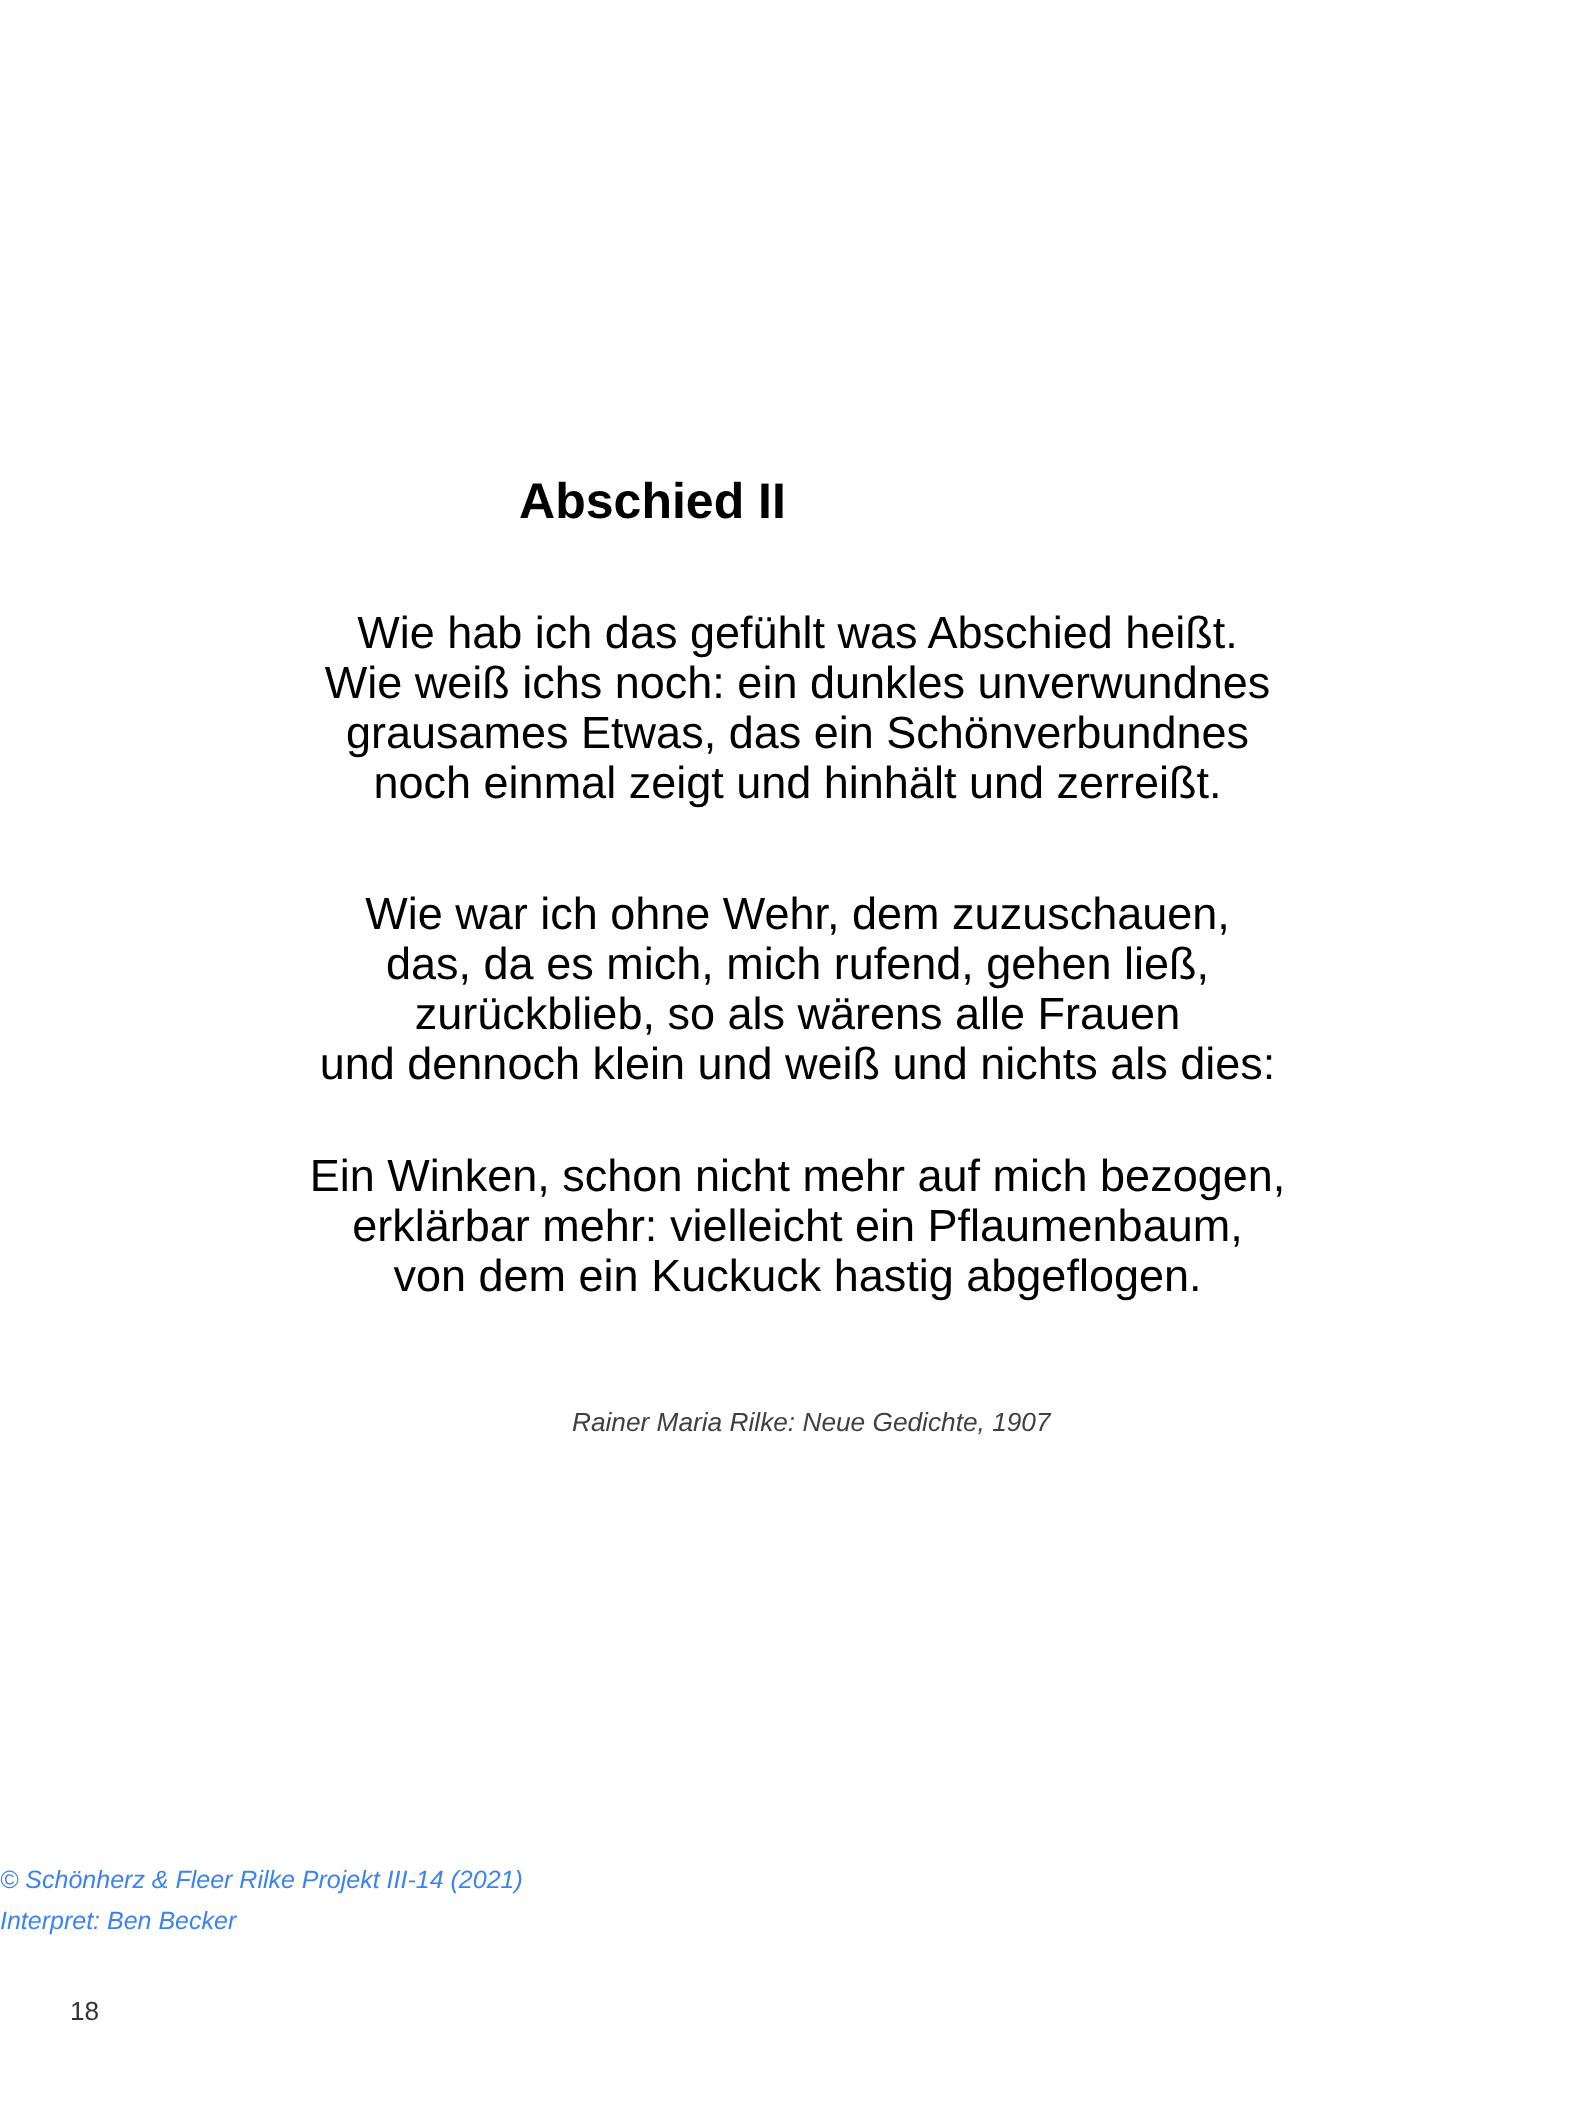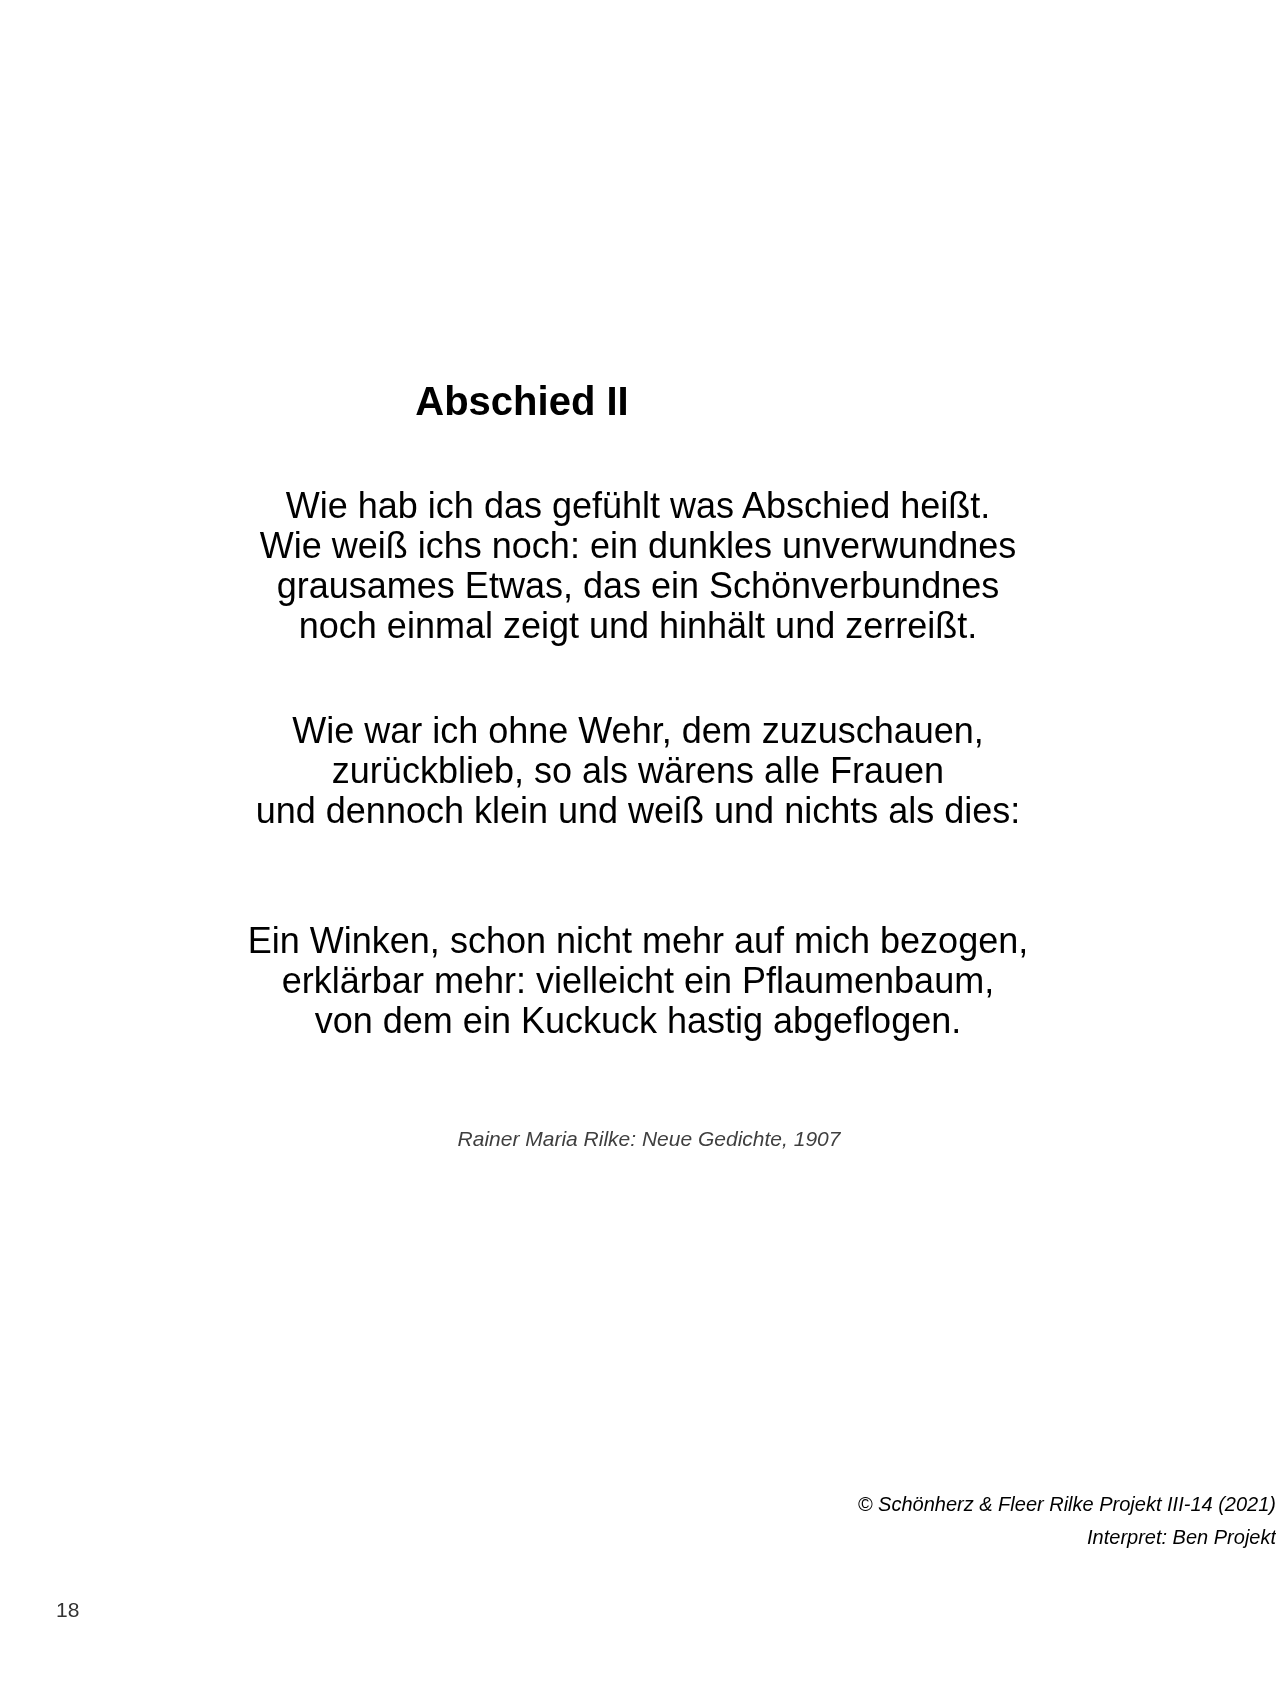--- a/index.html
+++ b/index.html
@@ -49,25 +49,25 @@
     font-size: 21px;
     line-height: 26px;
     font-style: italic;
     color: #3f3f3f;
   }
   .footer {
     position: absolute;
     top: 1488px;
     left: 0;
     width: 1276px;
-    text-align: right;
+    text-align: left;
     font-size: 20px;
     line-height: 33px;
     font-style: italic;
-    color: #000000;
+    color: #3b82f6;
   }
   .page-number {
     position: absolute;
     top: 1597px;
     left: 56px;
     font-family: Liberation Sans, sans-serif;
     font-size: 21px;
     line-height: 26px;
     color: #333333;
   }
@@ -81,32 +81,33 @@
 
   <div class="stanza stanza-1">
     <div class="line">Wie hab ich das gefühlt was Abschied heißt.</div>
     <div class="line">Wie weiß ichs noch: ein dunkles unverwundnes</div>
     <div class="line">grausames Etwas, das ein Schönverbundnes</div>
     <div class="line">noch einmal zeigt und hinhält und zerreißt.</div>
   </div>
 
   <div class="stanza stanza-2">
     <div class="line">Wie war ich ohne Wehr, dem zuzuschauen,</div>
+    <div class="line">das, da es mich, mich rufend, gehen ließ,</div>
     <div class="line">zurückblieb, so als wärens alle Frauen</div>
     <div class="line">und dennoch klein und weiß und nichts als dies:</div>
   </div>
 
   <div class="stanza stanza-3">
     <div class="line">Ein Winken, schon nicht mehr auf mich bezogen,</div>
     <div class="line">erklärbar mehr: vielleicht ein Pflaumenbaum,</div>
     <div class="line">von dem ein Kuckuck hastig abgeflogen.</div>
   </div>
 
   <div class="attribution">Rainer Maria Rilke: Neue Gedichte, 1907</div>
 
   <div class="footer">
     <div>© Schönherz &amp; Fleer Rilke Projekt III-14 (2021)</div>
-    <div>Interpret: Ben Projekt</div>
+    <div>Interpret: Ben Becker</div>
   </div>
 
   <div class="page-number">18</div>
 
 </div>
 
 </body></html>

